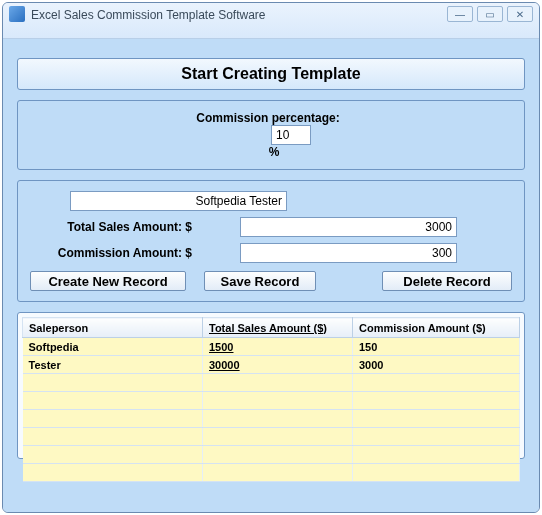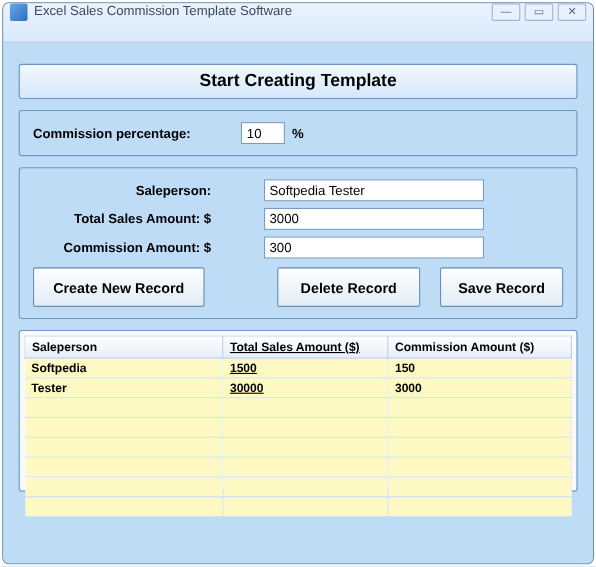--- a/index.html
+++ b/index.html
@@ -16,22 +16,22 @@
     border: 1px solid #6a8ab0;
     border-radius: 6px;
     background: #d5e5f7;
     overflow: hidden;
   }
   .titlebar {
     height: 36px;
     background: linear-gradient(#eaf3fd, #d9e9fb);
     border-bottom: 1px solid #b8cfe8;
     display: flex;
-    align-items: flex-start;
-    padding: 0 6px;
+    align-items: flex-end;
+    padding: 16px 6px;
   }
   .title-icon {
     width: 16px; height: 16px;
     background: linear-gradient(135deg, #6aa8e8, #2a6fc0);
     border-radius: 2px;
     margin-right: 6px;
   }
   .title-text {
     flex: 1;
     color: #3a4a5a;
@@ -89,31 +89,31 @@
   }
   input[type=text] {
     height: 20px;
     border: 1px solid #7a9bc2;
     padding: 1px 4px;
     font-family: inherit;
     font-size: 12px;
     background: #fff;
     margin-left: 40px;
   }
-  .inp-wide { width: 200px; }
+  .inp-wide { width: 217px; text-align: right; }
   .inp-num { width: 40px; }
   .pct { margin-left: 6px; font-size: 12px; font-weight: bold; }
   .btn-row {
     display: flex;
     gap: 18px;
     margin-top: 8px;
   }
   .btn {
     flex: 0 0 auto;
-    height: 36px;
+    height: 20px;
     border: 1px solid #6f8fb5;
     border-radius: 2px;
     background: linear-gradient(#fdfefe, #e2ecf7);
     font-weight: bold;
     font-size: 13px;
     padding: 0 10px;
     cursor: pointer;
     font-family: inherit;
   }
   .btn-create { width: 156px; }
@@ -169,44 +169,43 @@
       <div class="win-btn">▭</div>
       <div class="win-btn">✕</div>
     </div>
   </div>
 
   <div class="client">
 
     <div class="main-title">Start Creating Template</div>
 
     <div class="fieldset">
-      <div class="row" style="margin-bottom:0;">
+      <div class="row" style="margin-bottom:0;flex-direction:column;">
         <span class="lbl-sm">Commission percentage:</span>
         <input type="text" class="inp-num" value="10" style="">
         <span class="pct">%</span>
       </div>
     </div>
 
     <div class="fieldset">
       <div class="row">
-        <span class="lbl">Saleperson:</span>
         <input type="text" class="inp-wide" value="Softpedia Tester" style="">
       </div>
       <div class="row">
         <span class="lbl">Total Sales Amount: $</span>
         <input type="text" class="inp-wide" value="3000" style="">
       </div>
       <div class="row">
         <span class="lbl">Commission Amount: $</span>
         <input type="text" class="inp-wide" value="300" style="">
       </div>
       <div class="btn-row">
         <button class="btn btn-create">Create New Record</button>
+        <button class="btn btn-save">Save Record</button>
         <button class="btn btn-delete">Delete Record</button>
-        <button class="btn btn-save">Save Record</button>
       </div>
     </div>
 
     <div class="grid-wrap">
       <table>
         <thead>
           <tr>
             <th class="col1">Saleperson</th>
             <th class="col2">Total Sales Amount ($)</th>
             <th class="col3">Commission Amount ($)</th>

